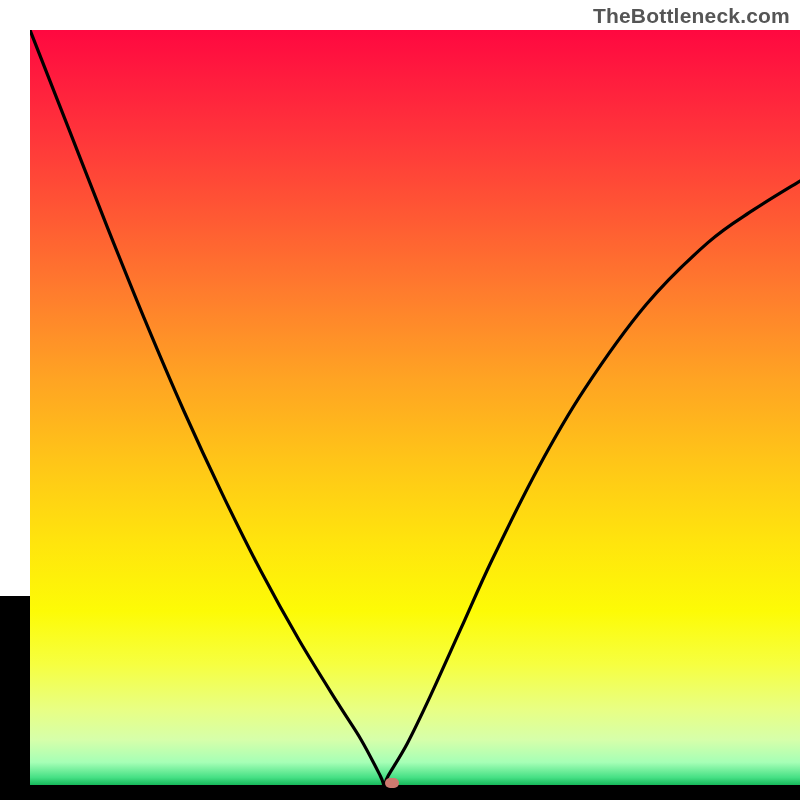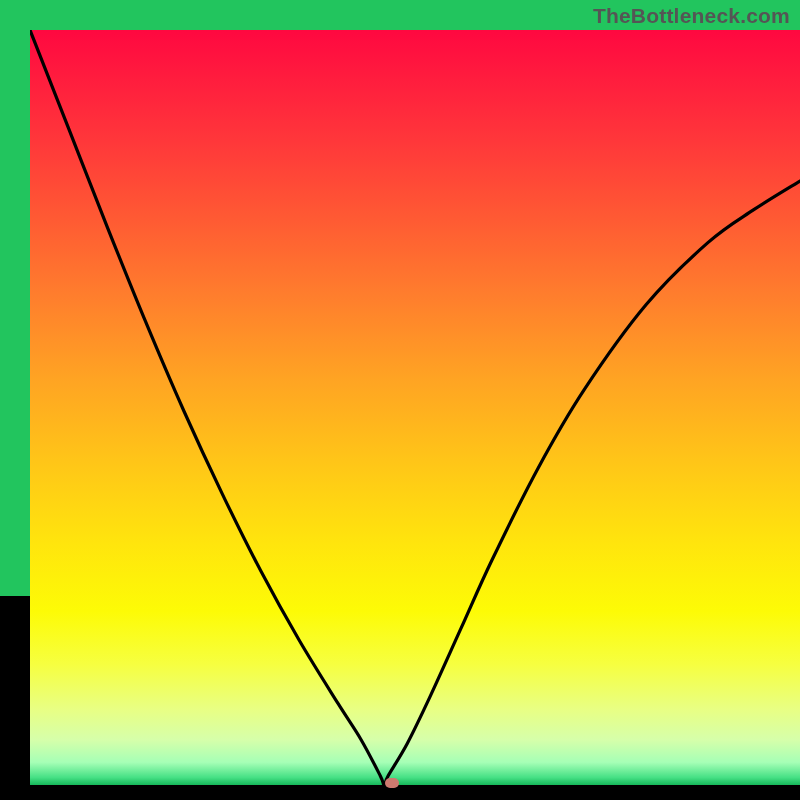--- a/index.html
+++ b/index.html
@@ -8,21 +8,21 @@
     width: 800px;
     height: 800px;
     background: #000;
     overflow: hidden;
     font-family: Arial, Helvetica, sans-serif;
   }
   .frame {
     position: relative;
     width: 800px;
     height: 596px;
-    background: #22c55e;
+    background: #ffffff;
   }
   .watermark {
     position: absolute;
     top: 4px;
     right: 10px;
     color: #555;
     font-size: 21px;
     font-weight: 600;
     letter-spacing: 0.2px;
     z-index: 5;

